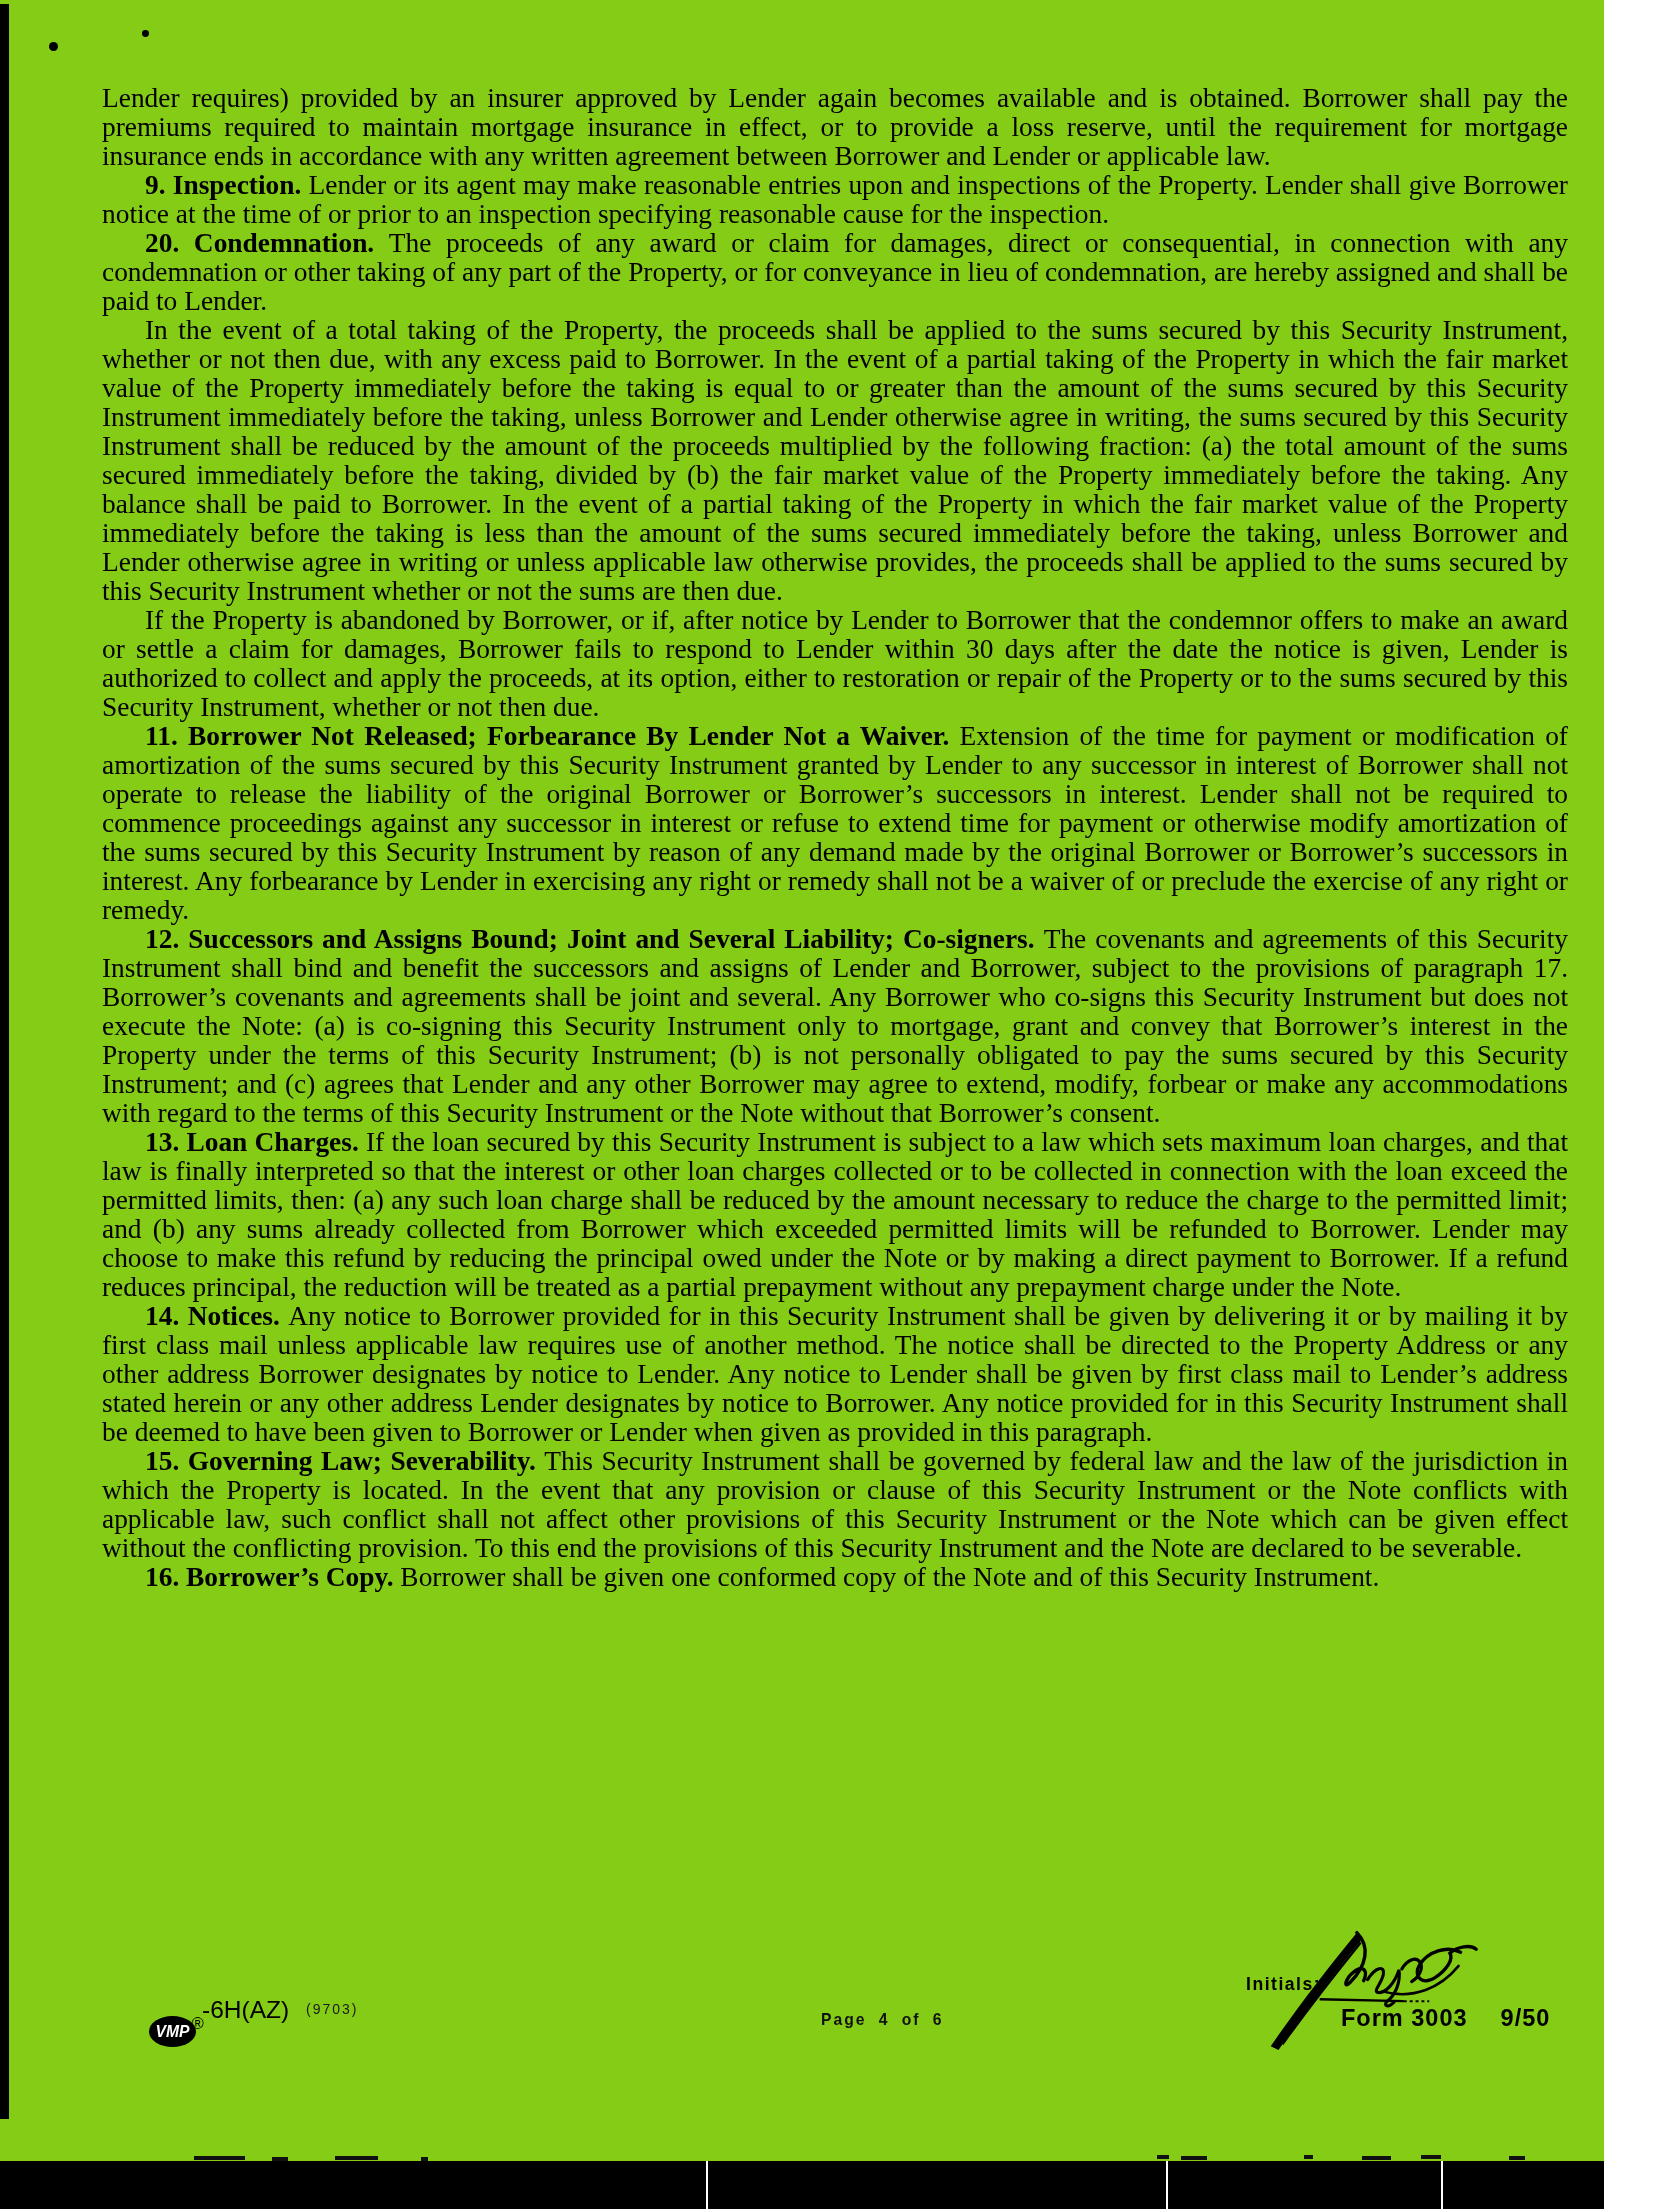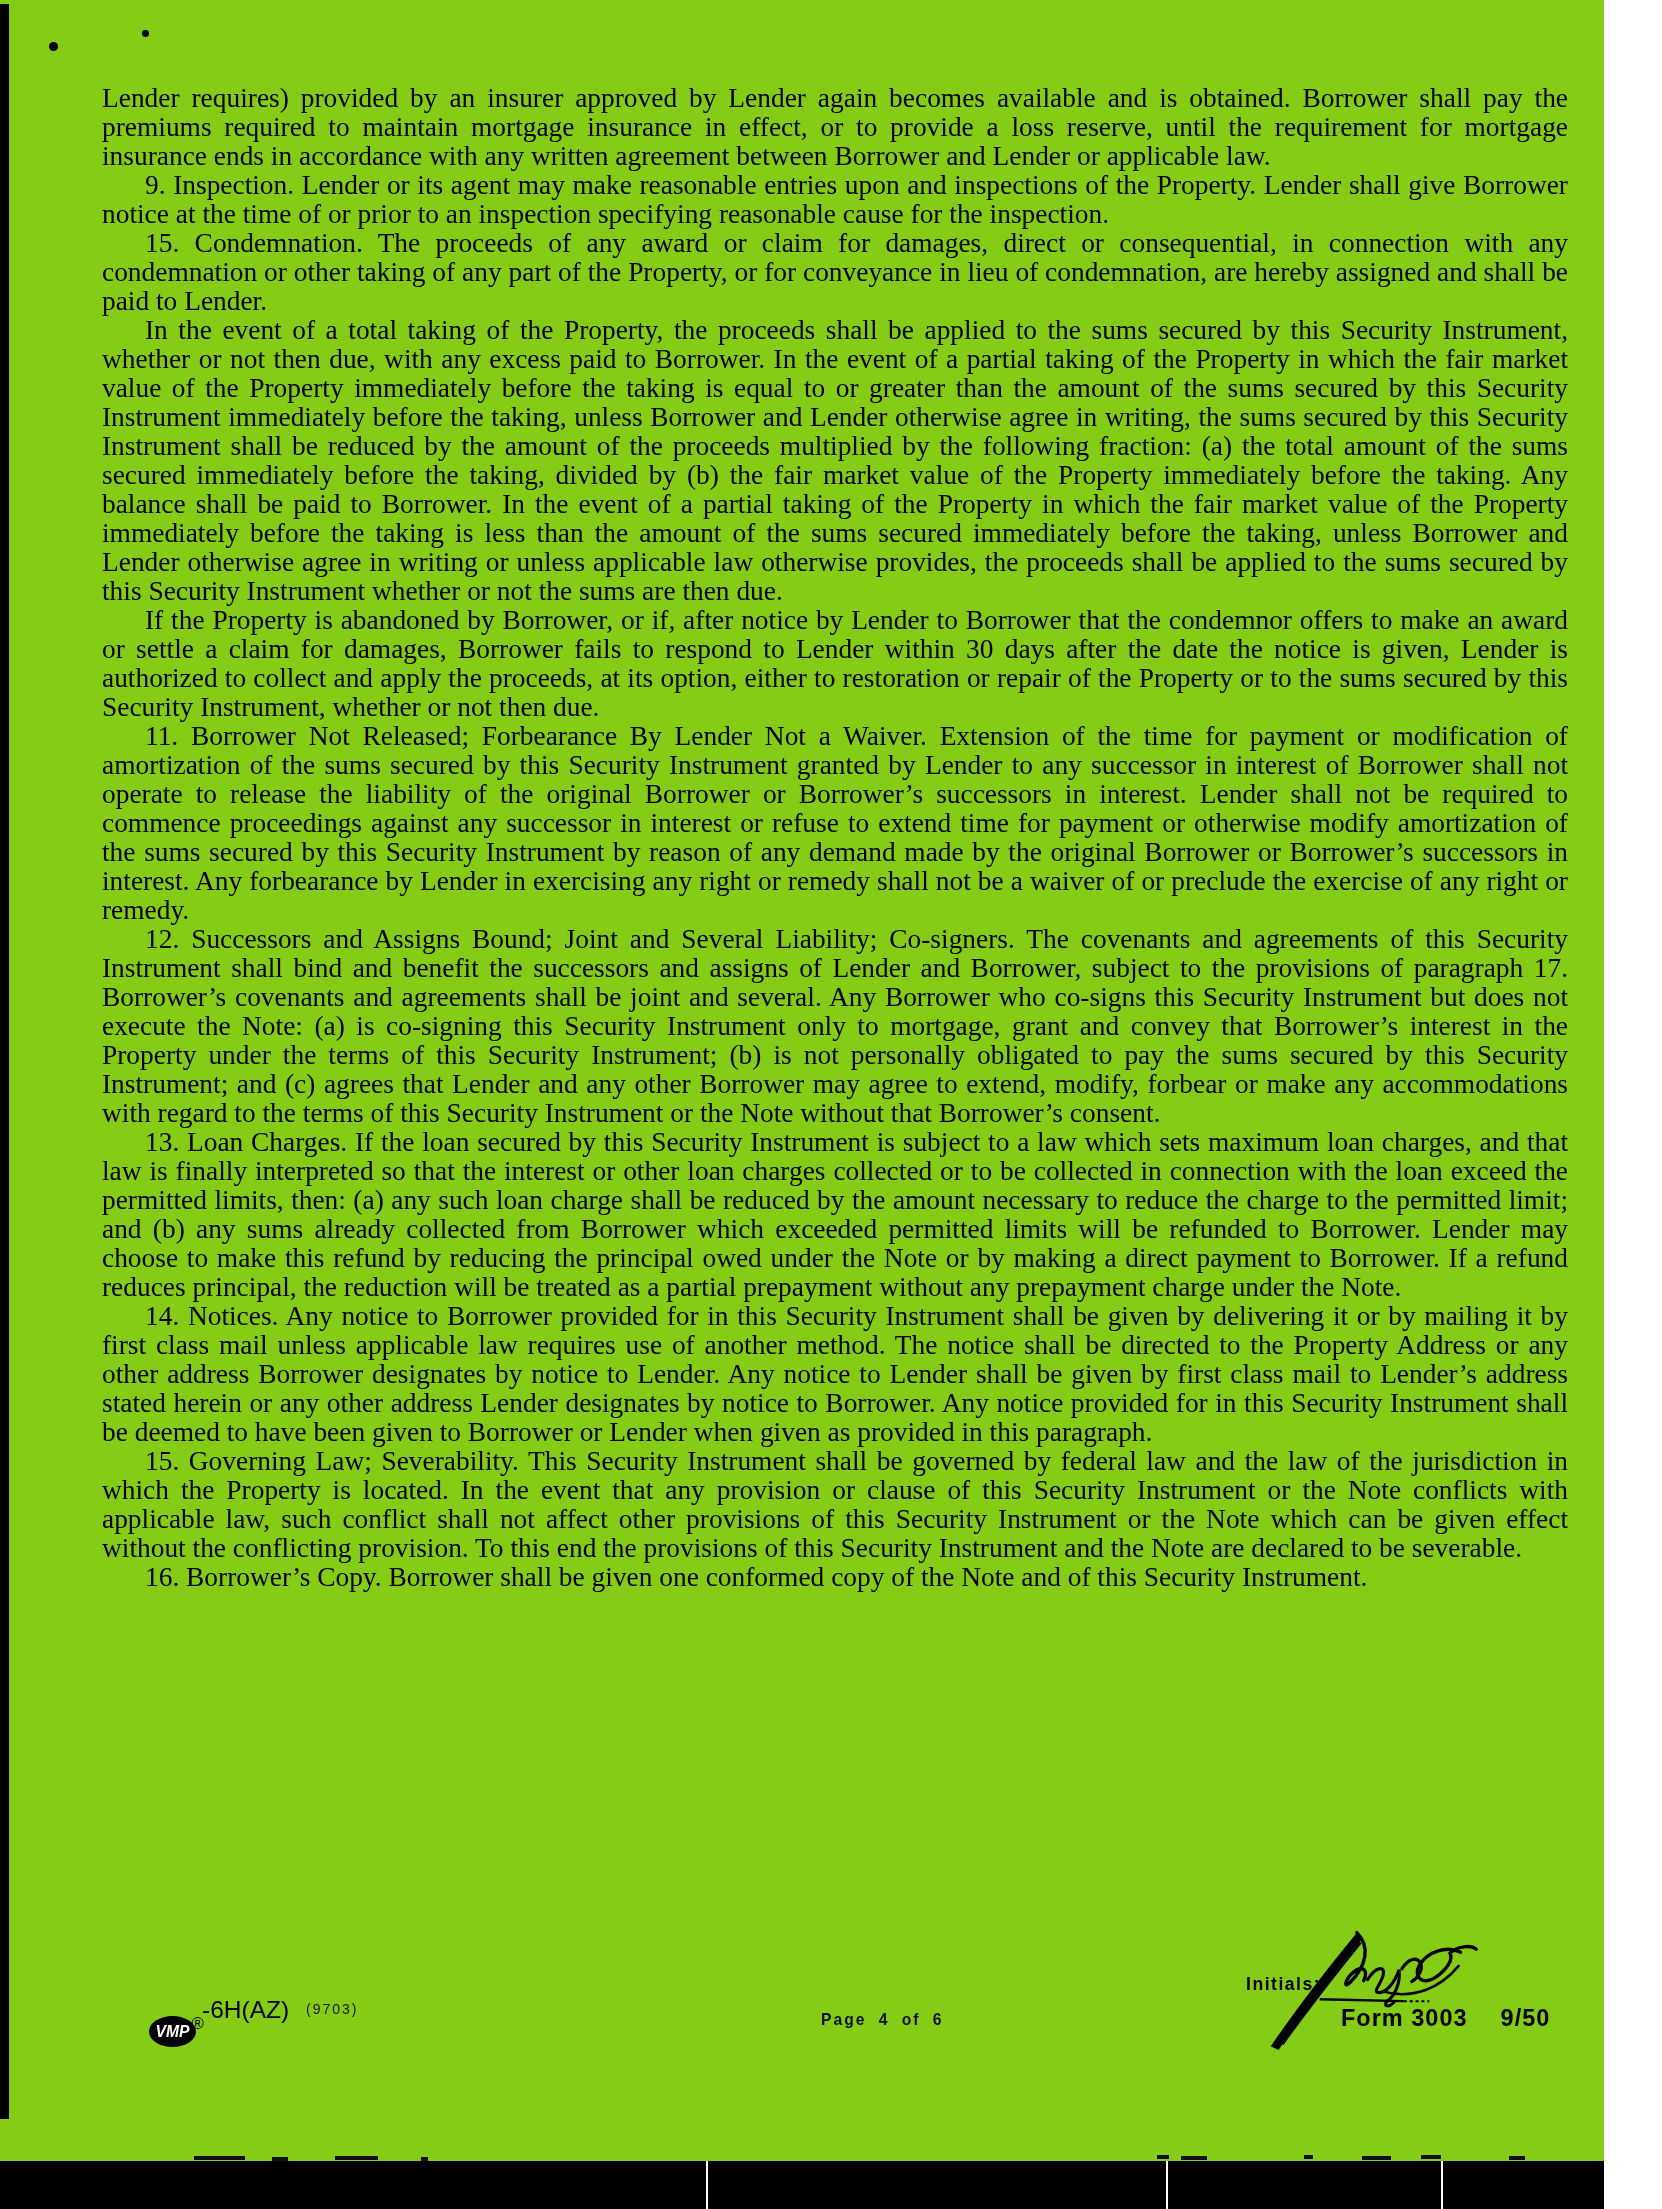--- a/index.html
+++ b/index.html
@@ -9,21 +9,21 @@
   .edge-strip{position:absolute;left:0;top:3.9px;width:8.8px;height:2115px;background:#000;}
   .band{position:absolute;left:0;top:2161px;width:1662px;height:48px;background:#000;}
   .band-gap{position:absolute;top:2161px;width:2px;height:48px;background:#fff;}
   .speck{position:absolute;background:#000;border-radius:50%;}
   .dash{position:absolute;height:3.9px;background:#111;}
   
   .doc-body{position:absolute;left:102px;top:84px;width:1466px;
             font-size:27.4px;line-height:29px;text-align:justify;}
   .doc-body p{margin:0;}
   .doc-body p.indent{text-indent:43px;}
-  .doc-body b{font-weight:normal;}
+  .doc-body b{font-weight:bold;}
   
   .margin-digits{position:absolute;left:1611px;width:35px;text-align:center;
                  font-family:"DejaVu Sans Mono",monospace;font-weight:bold;
                  font-size:30px;color:#000;}
   .margin-digits div{height:33px;line-height:33px;}
   .digits-2{letter-spacing:0;}
   
   .footer-sans{font-family:"Liberation Sans","DejaVu Sans",sans-serif;}
   .vmp-wrap{position:absolute;left:149px;top:1992px;width:47px;height:31px;}
   .vmp-oval{width:47px;height:31px;background:#000;border-radius:50%;
@@ -46,21 +46,21 @@
 
 <div class="page">
 
   <div class="edge-strip"></div>
   <div class="speck" style="left:49px;top:42px;width:8.8px;height:8.8px;"></div>
   <div class="speck" style="left:142px;top:30px;width:6.9px;height:6.9px;"></div>
 
   <div class="doc-body">
       <p>Lender requires) provided by an insurer approved by Lender again becomes available and is obtained. Borrower shall pay the premiums required to maintain mortgage insurance in effect, or to provide a loss reserve, until the requirement for mortgage insurance ends in accordance with any written agreement between Borrower and Lender or applicable law.</p>
       <p class="indent"><b>9. Inspection. </b>Lender or its agent may make reasonable entries upon and inspections of the Property. Lender shall give Borrower notice at the time of or prior to an inspection specifying reasonable cause for the inspection.</p>
-      <p class="indent"><b>15. Condemnation. </b>The proceeds of any award or claim for damages, direct or consequential, in connection with any condemnation or other taking of any part of the Property, or for conveyance in lieu of condemnation, are hereby assigned and shall be paid to Lender.</p>
+      <p class="indent"><b>20. Condemnation. </b>The proceeds of any award or claim for damages, direct or consequential, in connection with any condemnation or other taking of any part of the Property, or for conveyance in lieu of condemnation, are hereby assigned and shall be paid to Lender.</p>
       <p class="indent">In the event of a total taking of the Property, the proceeds shall be applied to the sums secured by this Security Instrument, whether or not then due, with any excess paid to Borrower. In the event of a partial taking of the Property in which the fair market value of the Property immediately before the taking is equal to or greater than the amount of the sums secured by this Security Instrument immediately before the taking, unless Borrower and Lender otherwise agree in writing, the sums secured by this Security Instrument shall be reduced by the amount of the proceeds multiplied by the following fraction: (a) the total amount of the sums secured immediately before the taking, divided by (b) the fair market value of the Property immediately before the taking. Any balance shall be paid to Borrower. In the event of a partial taking of the Property in which the fair market value of the Property immediately before the taking is less than the amount of the sums secured immediately before the taking, unless Borrower and Lender otherwise agree in writing or unless applicable law otherwise provides, the proceeds shall be applied to the sums secured by this Security Instrument whether or not the sums are then due.</p>
       <p class="indent">If the Property is abandoned by Borrower, or if, after notice by Lender to Borrower that the condemnor offers to make an award or settle a claim for damages, Borrower fails to respond to Lender within 30 days after the date the notice is given, Lender is authorized to collect and apply the proceeds, at its option, either to restoration or repair of the Property or to the sums secured by this Security Instrument, whether or not then due.</p>
       <p class="indent"><b>11. Borrower Not Released; Forbearance By Lender Not a Waiver. </b>Extension of the time for payment or modification of amortization of the sums secured by this Security Instrument granted by Lender to any successor in interest of Borrower shall not operate to release the liability of the original Borrower or Borrower’s successors in interest. Lender shall not be required to commence proceedings against any successor in interest or refuse to extend time for payment or otherwise modify amortization of the sums secured by this Security Instrument by reason of any demand made by the original Borrower or Borrower’s successors in interest. Any forbearance by Lender in exercising any right or remedy shall not be a waiver of or preclude the exercise of any right or remedy.</p>
       <p class="indent"><b>12. Successors and Assigns Bound; Joint and Several Liability; Co-signers. </b>The covenants and agreements of this Security Instrument shall bind and benefit the successors and assigns of Lender and Borrower, subject to the provisions of paragraph 17. Borrower’s covenants and agreements shall be joint and several. Any Borrower who co-signs this Security Instrument but does not execute the Note: (a) is co-signing this Security Instrument only to mortgage, grant and convey that Borrower’s interest in the Property under the terms of this Security Instrument; (b) is not personally obligated to pay the sums secured by this Security Instrument; and (c) agrees that Lender and any other Borrower may agree to extend, modify, forbear or make any accommodations with regard to the terms of this Security Instrument or the Note without that Borrower’s consent.</p>
       <p class="indent"><b>13. Loan Charges. </b>If the loan secured by this Security Instrument is subject to a law which sets maximum loan charges, and that law is finally interpreted so that the interest or other loan charges collected or to be collected in connection with the loan exceed the permitted limits, then: (a) any such loan charge shall be reduced by the amount necessary to reduce the charge to the permitted limit; and (b) any sums already collected from Borrower which exceeded permitted limits will be refunded to Borrower. Lender may choose to make this refund by reducing the principal owed under the Note or by making a direct payment to Borrower. If a refund reduces principal, the reduction will be treated as a partial prepayment without any prepayment charge under the Note.</p>
       <p class="indent"><b>14. Notices. </b>Any notice to Borrower provided for in this Security Instrument shall be given by delivering it or by mailing it by first class mail unless applicable law requires use of another method. The notice shall be directed to the Property Address or any other address Borrower designates by notice to Lender. Any notice to Lender shall be given by first class mail to Lender’s address stated herein or any other address Lender designates by notice to Borrower. Any notice provided for in this Security Instrument shall be deemed to have been given to Borrower or Lender when given as provided in this paragraph.</p>
       <p class="indent"><b>15. Governing Law; Severability. </b>This Security Instrument shall be governed by federal law and the law of the jurisdiction in which the Property is located. In the event that any provision or clause of this Security Instrument or the Note conflicts with applicable law, such conflict shall not affect other provisions of this Security Instrument or the Note which can be given effect without the conflicting provision. To this end the provisions of this Security Instrument and the Note are declared to be severable.</p>
       <p class="indent"><b>16. Borrower’s Copy. </b>Borrower shall be given one conformed copy of the Note and of this Security Instrument.</p>
     </div>
 

